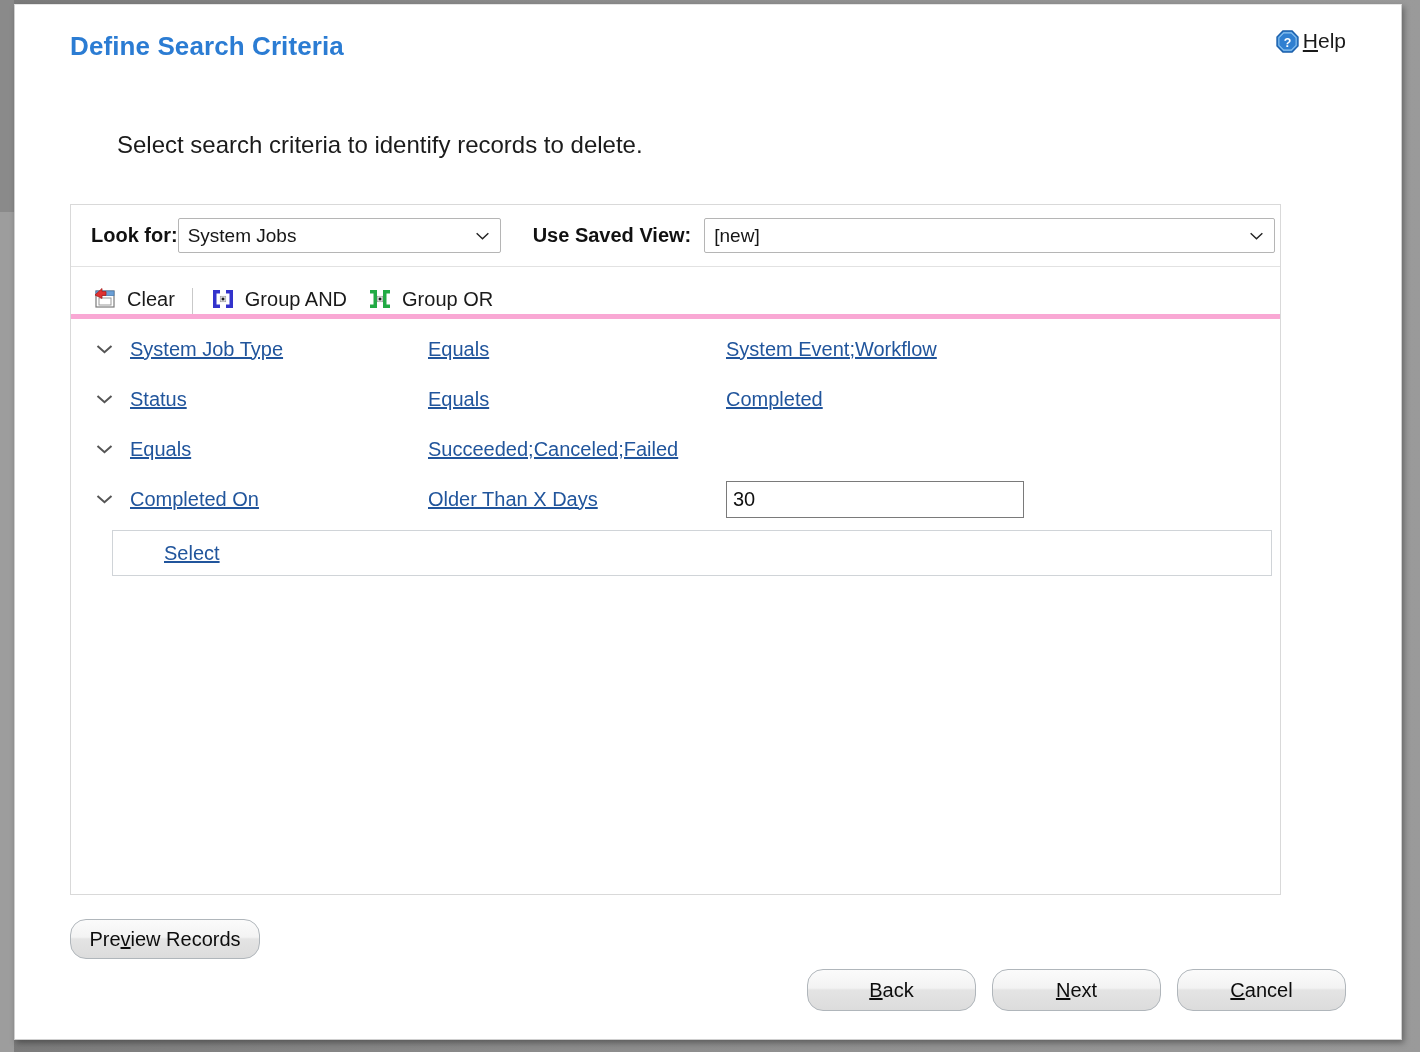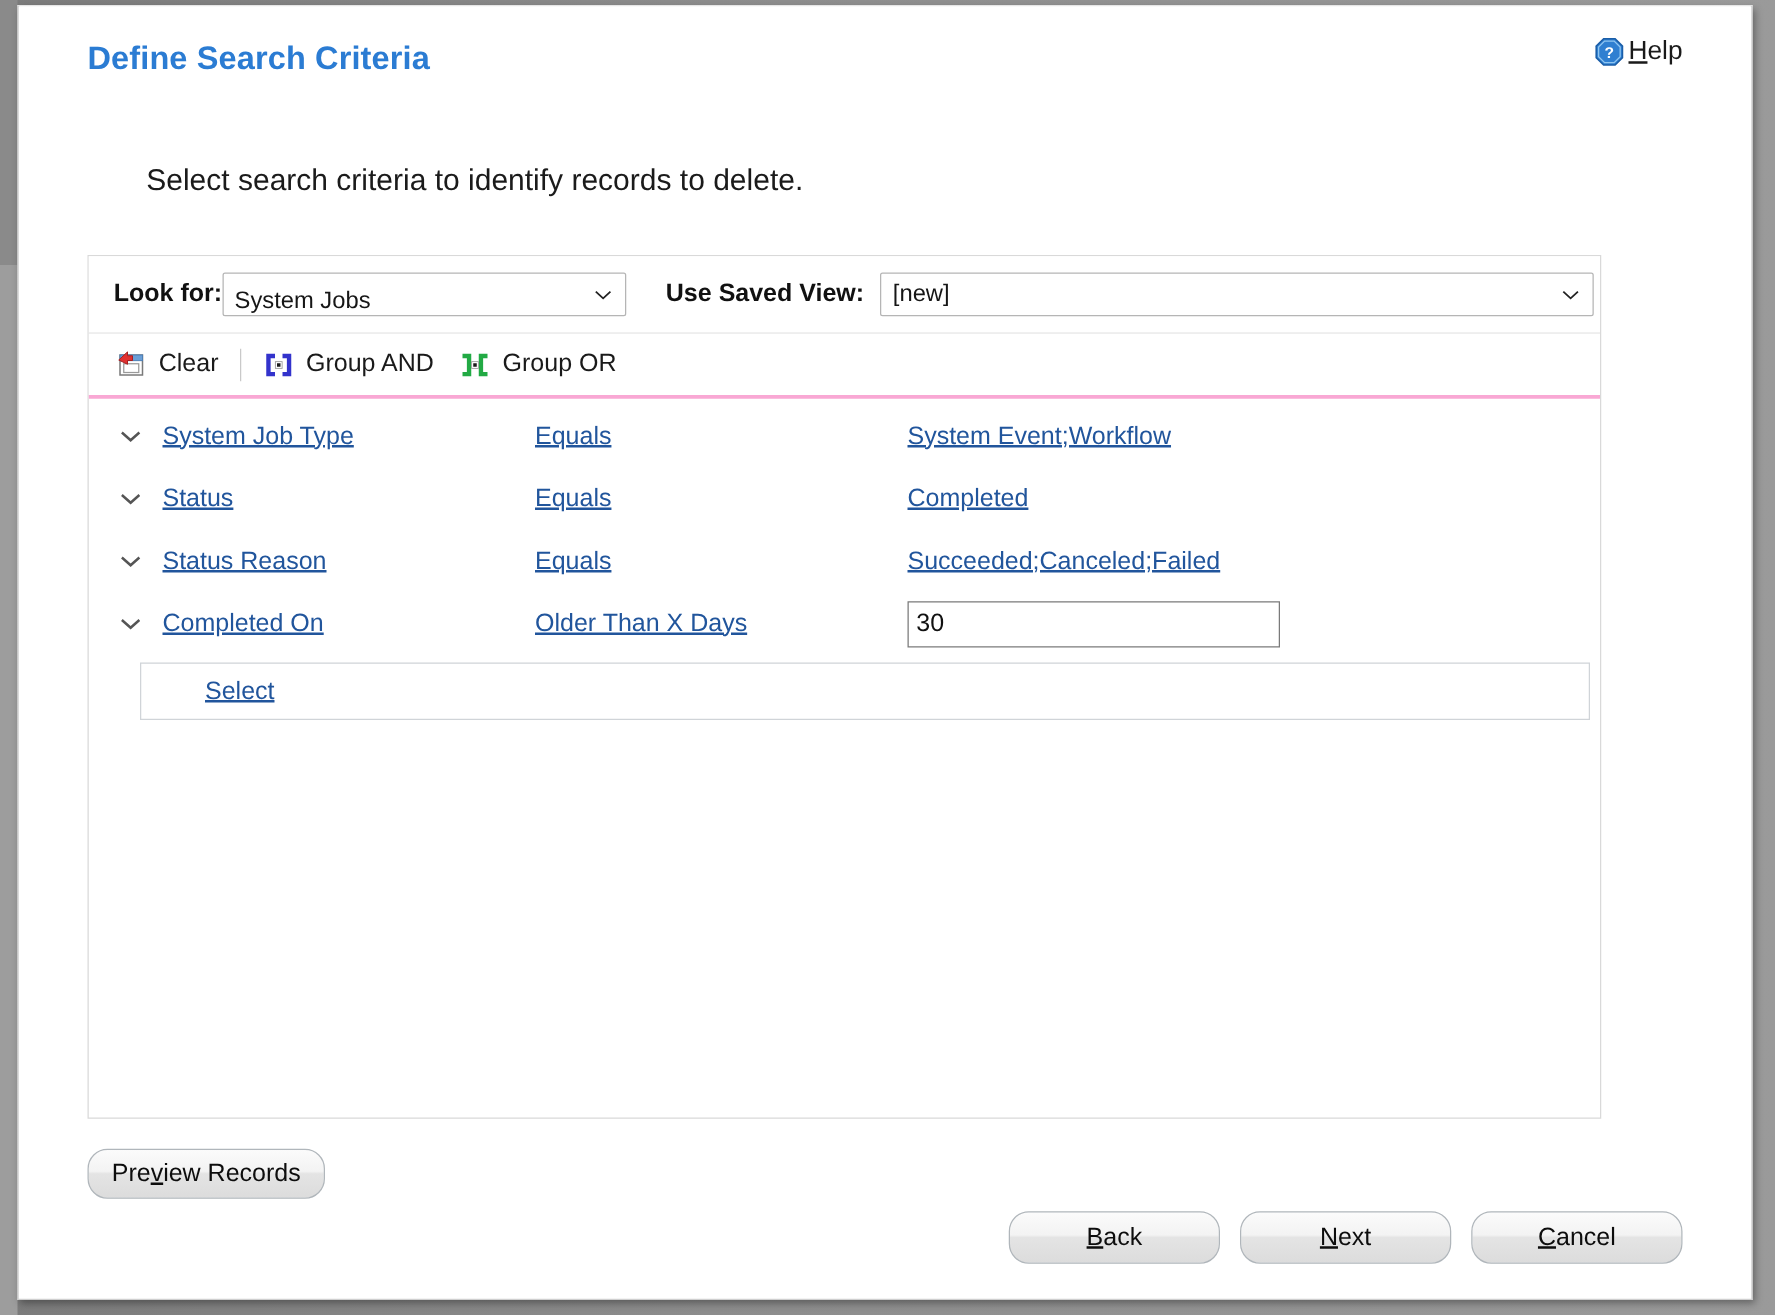--- a/index.html
+++ b/index.html
@@ -79,31 +79,31 @@
     position: relative;
     height: 35px;
     border: 1px solid #b5b5b5;
     border-radius: 2px;
     background: #fff;
     display: flex; align-items: center;
     padding: 0 34px 0 9px;
     font-size: 19px; color: #161616;
     cursor: pointer;
   }
-  .select-box.lookfor { width: 323px; align-items: flex-end; }
+  .select-box.lookfor { width: 323px; }
   .select-box.savedview { width: 571px; }
   .select-box .chev {
     position: absolute; right: 10px; top: 50%;
     width: 15px; height: 9px; transform: translateY(-50%);
   }
 
   .toolbar {
     height: 52px;
-    border-bottom: 3px solid #f9a8d4;
-    display: flex; align-items: center;
+    border-bottom: 5px solid #f9a8d4;
+    display: flex; align-items: flex-end;
     padding-left: 11px;
     background: #fff;
   }
   .tool-btn {
     display: flex; align-items: center; gap: 9px;
     padding: 2px 10px; cursor: pointer;
     font-size: 20px; color: #1a1a1a;
   }
   .tool-sep {
     width: 1px; height: 26px; background: #c9c9c9;
@@ -283,23 +283,20 @@
           <span class="lnk">Completed</span>
         </div>
       </div>
 
       <div class="crit-row">
         <div class="cell-chev">
           <svg class="row-chev" viewBox="0 0 17 10">
             <polyline points="1.5,2 8.5,8.2 15.5,2" fill="none" stroke="#555" stroke-width="2"></polyline>
           </svg>
         </div>
-        <div class="cell-attr">
-          <span class="lnk">Status Reason</span>
-        </div>
         <div class="cell-oper">
           <span class="lnk">Equals</span>
         </div>
         <div class="cell-value">
           <span class="lnk">Succeeded;Canceled;Failed</span>
         </div>
       </div>
 
       <div class="crit-row">
         <div class="cell-chev">

